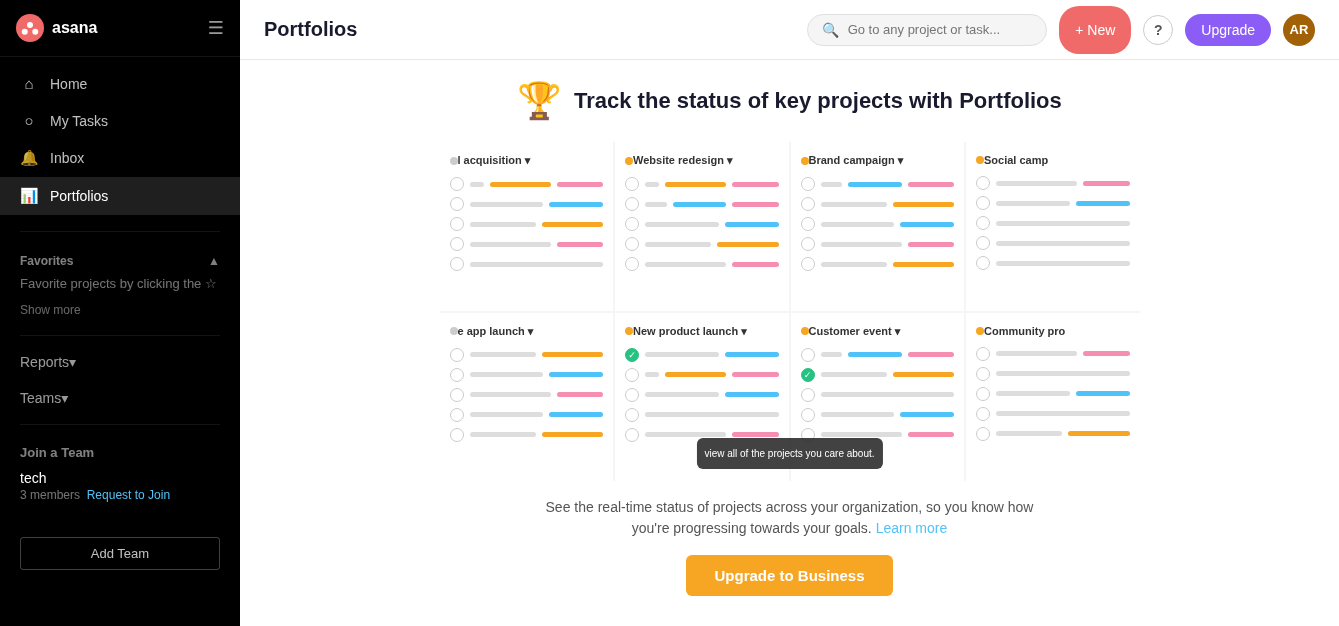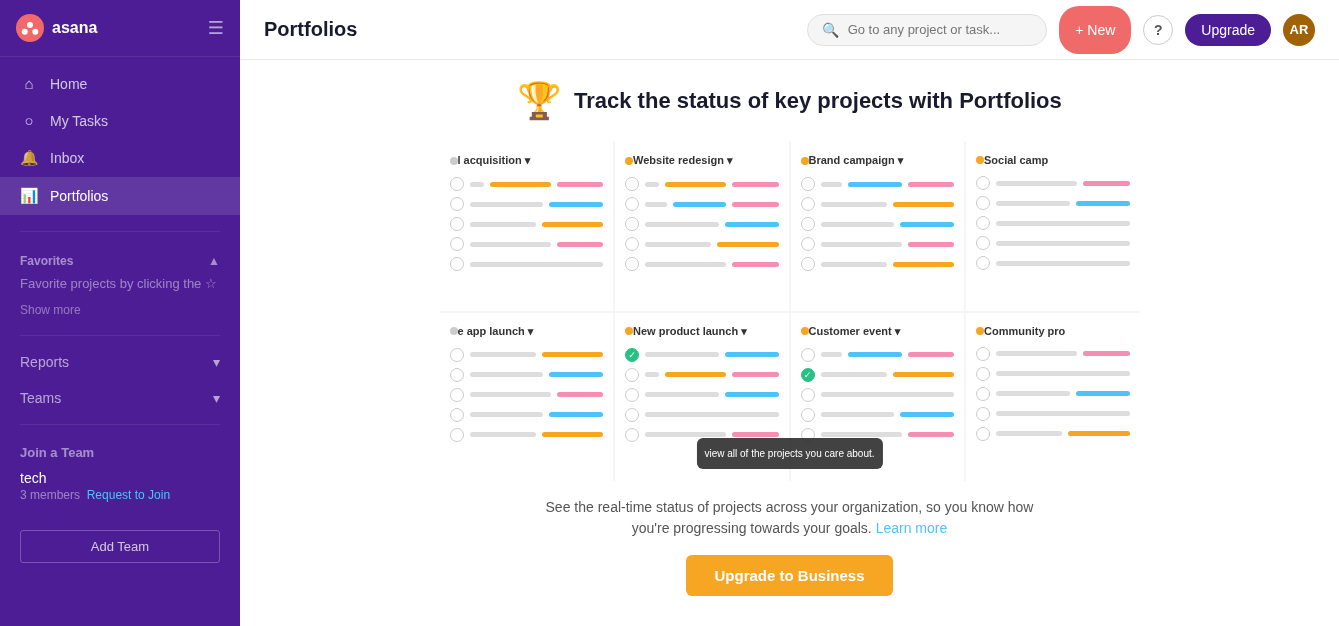--- a/index.html
+++ b/index.html
@@ -2,21 +2,21 @@
 <html><head>
   <meta charset="utf-8">
   <style>
     * { box-sizing: border-box; margin: 0; padding: 0; }
     body { font-family: -apple-system, BlinkMacSystemFont, 'Segoe UI', Arial, sans-serif; display: flex; height: 626px; overflow: hidden; background: #f5f5f5; }
 
     
     .sidebar {
       width: 240px;
       min-width: 240px;
-      background: #4c1d95;
+      background: #000000;
       color: #fff;
       display: flex;
       flex-direction: column;
       height: 100%;
       overflow-y: auto;
     }
     .sidebar-header {
       display: flex;
       align-items: center;
       justify-content: space-between;
@@ -98,21 +98,21 @@
       cursor: pointer;
     }
     .sidebar-divider {
       height: 1px;
       background: rgba(255,255,255,0.08);
       margin: 8px 20px;
     }
     .sidebar-section-simple {
       display: flex;
       align-items: center;
-      justify-content: space-between;
+      justify-content: flex-start;
       padding: 10px 20px;
       color: rgba(255,255,255,0.6);
       font-size: 14px;
       cursor: pointer;
     }
     .join-team {
       padding: 12px 20px 4px;
       color: rgba(255,255,255,0.5);
       font-size: 13px;
       font-weight: 600;
@@ -128,21 +128,21 @@
     .team-meta {
       font-size: 12px;
       color: rgba(255,255,255,0.45);
       margin-top: 2px;
     }
     .team-meta a {
       color: #4fc3f7;
       text-decoration: none;
     }
     .add-team-btn {
-      margin: 16px 20px 12px;
+      margin: 23px 20px 12px;
       background: transparent;
       border: 1px solid rgba(255,255,255,0.25);
       color: rgba(255,255,255,0.75);
       border-radius: 3px;
       padding: 8px 30px;
       font-size: 13px;
       cursor: pointer;
       width: calc(100% - 40px);
       text-align: center;
     }
@@ -214,21 +214,21 @@
       background: #fff;
       color: #555;
       font-size: 14px;
       cursor: pointer;
       display: flex;
       align-items: center;
       justify-content: center;
       font-weight: bold;
     }
     .upgrade-btn {
-      background: #4c1d95;
+      background: #8b5cf6;
       color: #fff;
       border: none;
       border-radius: 20px;
       padding: 8px 16px;
       font-size: 14px;
       font-weight: 500;
       cursor: pointer;
     }
     .avatar {
       width: 32px;

